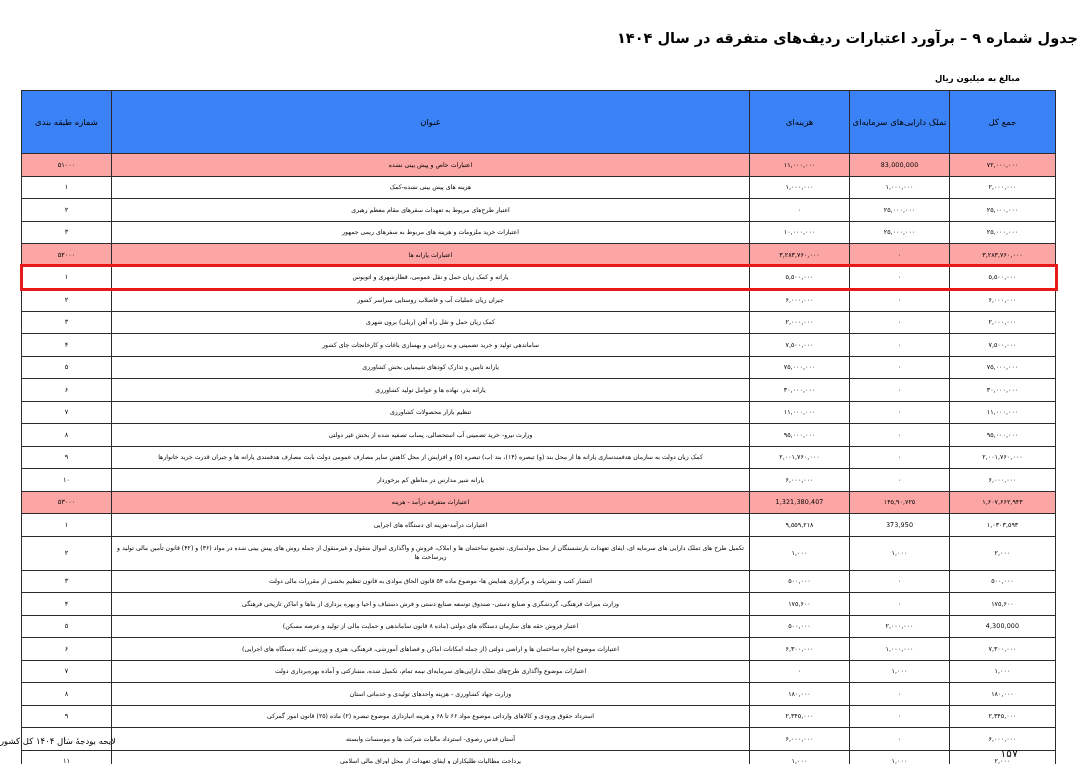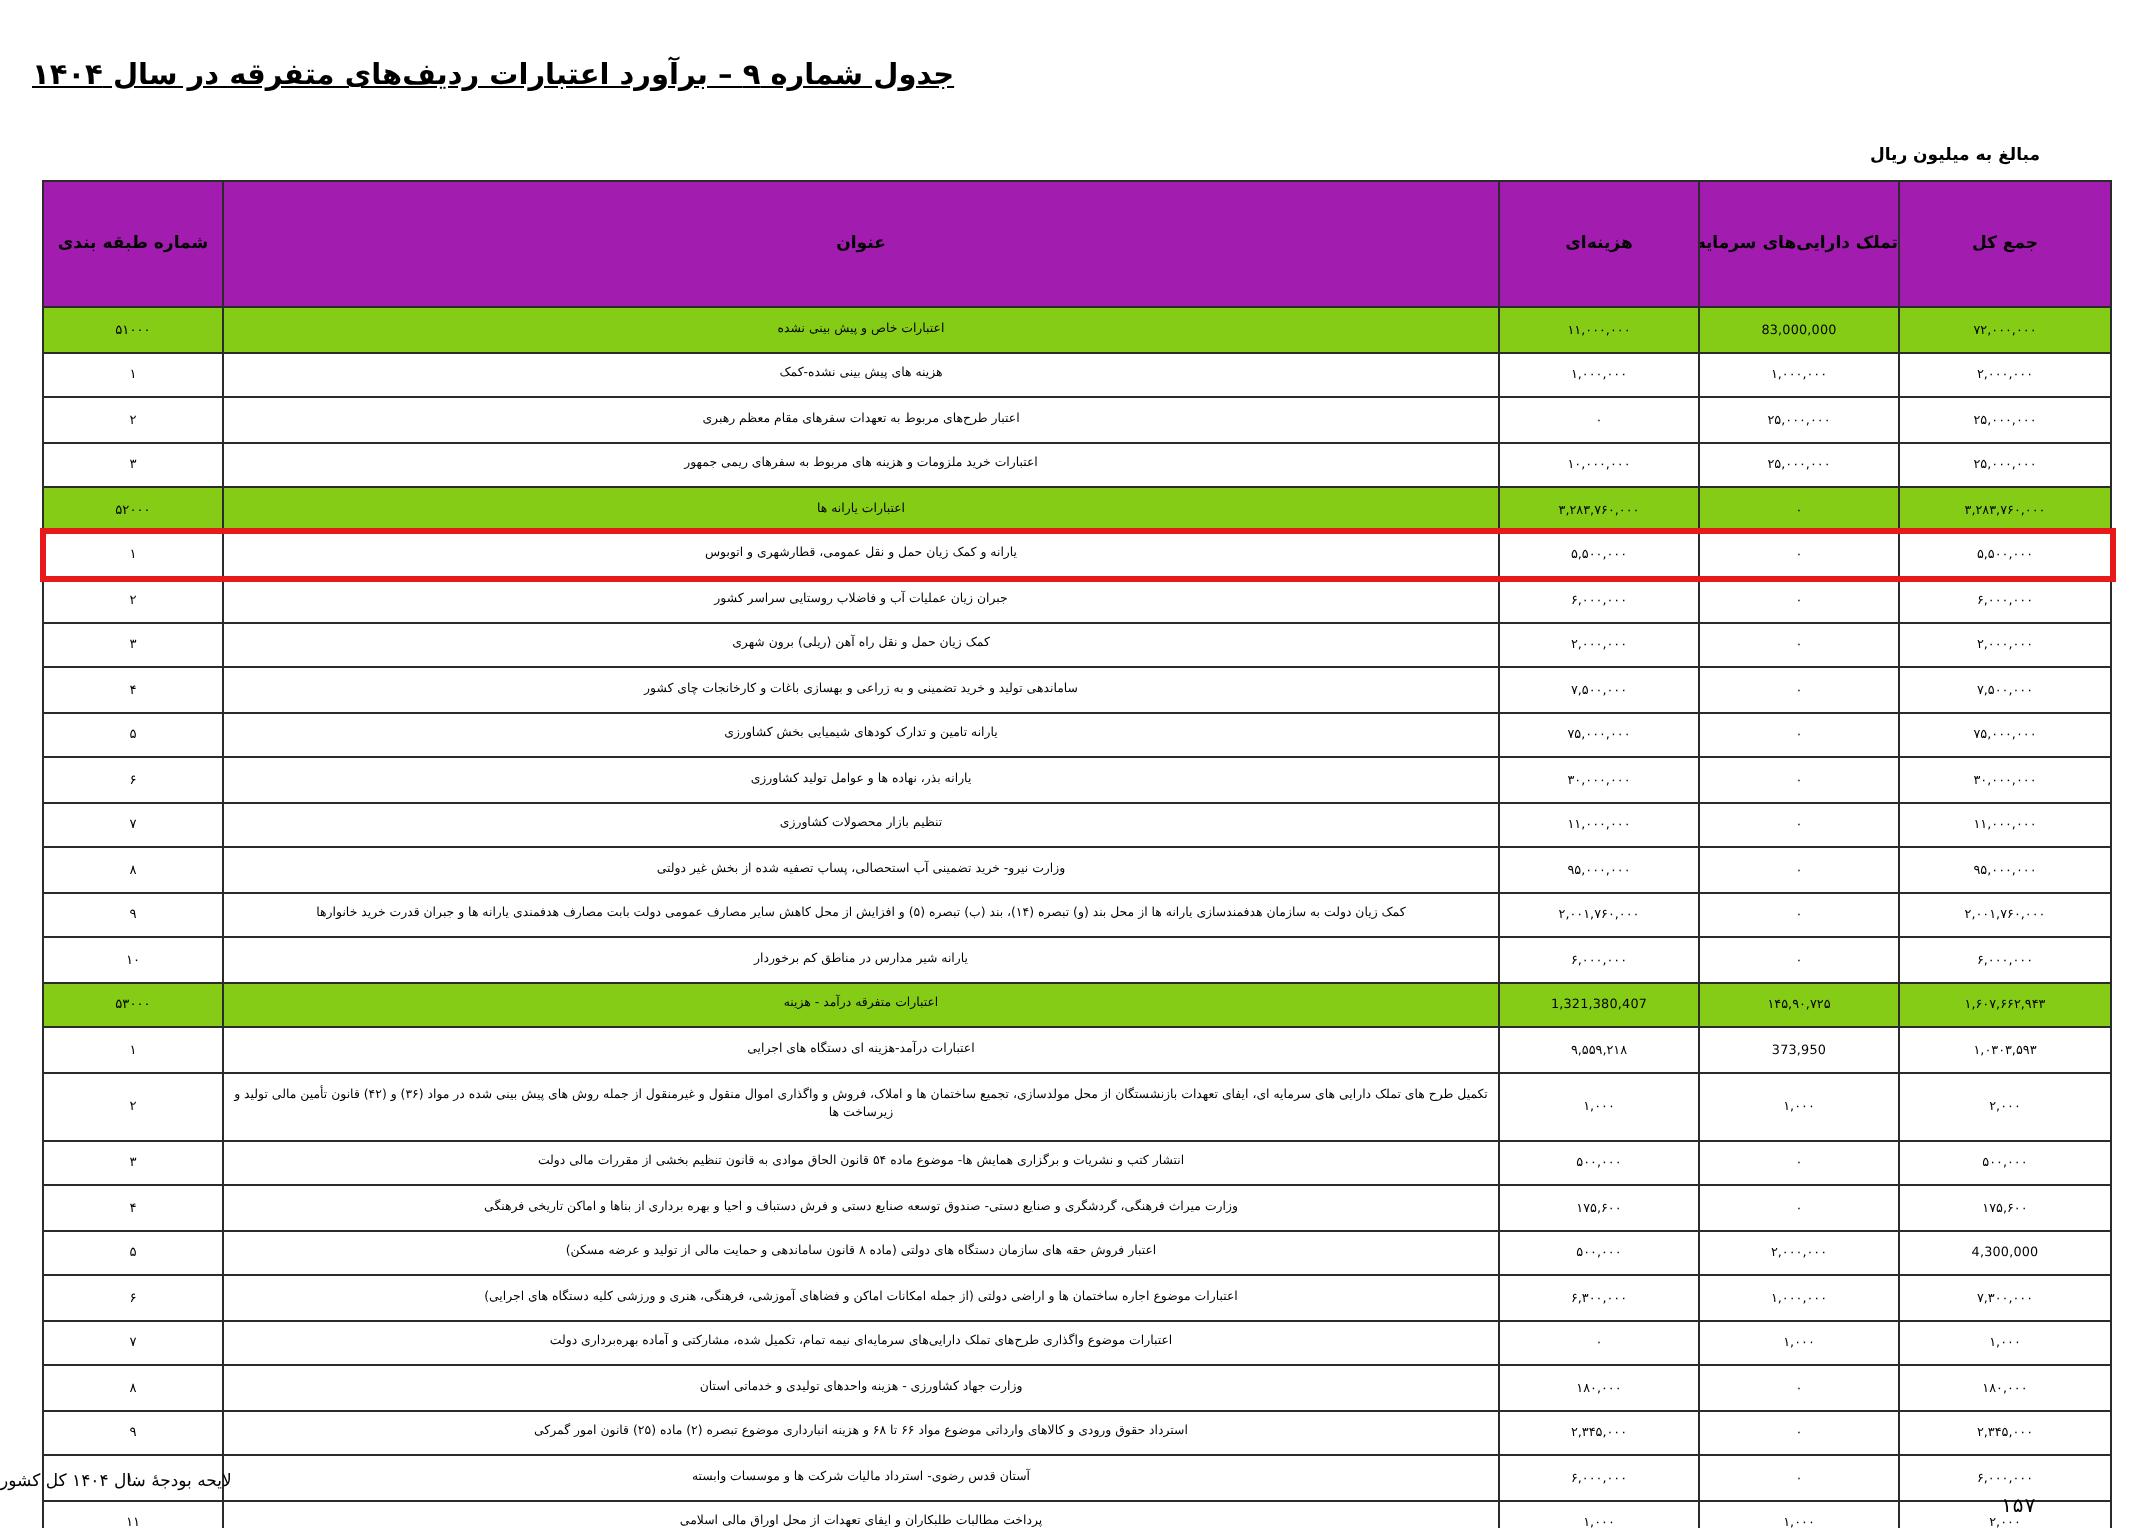--- a/index.html
+++ b/index.html
@@ -19,27 +19,26 @@
   }
   .page {
     position: relative;
     width: 1078px;
     height: 764px;
     box-sizing: border-box;
   }
   .doc-title {
     position: absolute;
     top: 30px;
-    left: 16px;
+    left: 0;
     right: 0;
-    text-align: left;
+    text-align: right;
     font-size: 14.5px;
     font-weight: bold;
     letter-spacing: 0.2px;
-    text-decoration: underline;
   }
   .units-note {
     position: absolute;
     top: 73px;
     right: 58px;
     font-size: 8.5px;
     font-weight: bold;
     margin-left: 28px;
   }
   .table-wrap {
@@ -58,34 +57,34 @@
   table.budget th,
   table.budget td {
     border: 1px solid #2b2b2b;
     text-align: center;
     vertical-align: middle;
     padding: 0;
     overflow: hidden;
     white-space: nowrap;
   }
   table.budget thead th {
-    background: #a21caf;
+    background: #3b82f6;
     height: 62px;
     font-size: 8.5px;
-    font-weight: bold;
+    font-weight: normal;
   }
   col.c-total   { width: 106px; }
   col.c-capital { width: 100px; }
   col.c-current { width: 100px; }
   col.c-title   { width: 638px; }
   col.c-code    { width: 90px; }
 
   tr.data-row td { height: 21.5px; }
   tr.section-row td {
-    background: #84cc16;
+    background: #fca5a5;
     height: 21.5px;
   }
   tr.tall-row td { height: 31px; }
   tr.tall-row td.title-cell { white-space: normal; line-height: 1.45; padding: 1px 3px; }
 
   td.title-cell {
     font-size: 6.2px;
     padding: 0 4px;
   }
   td.num-cell {

